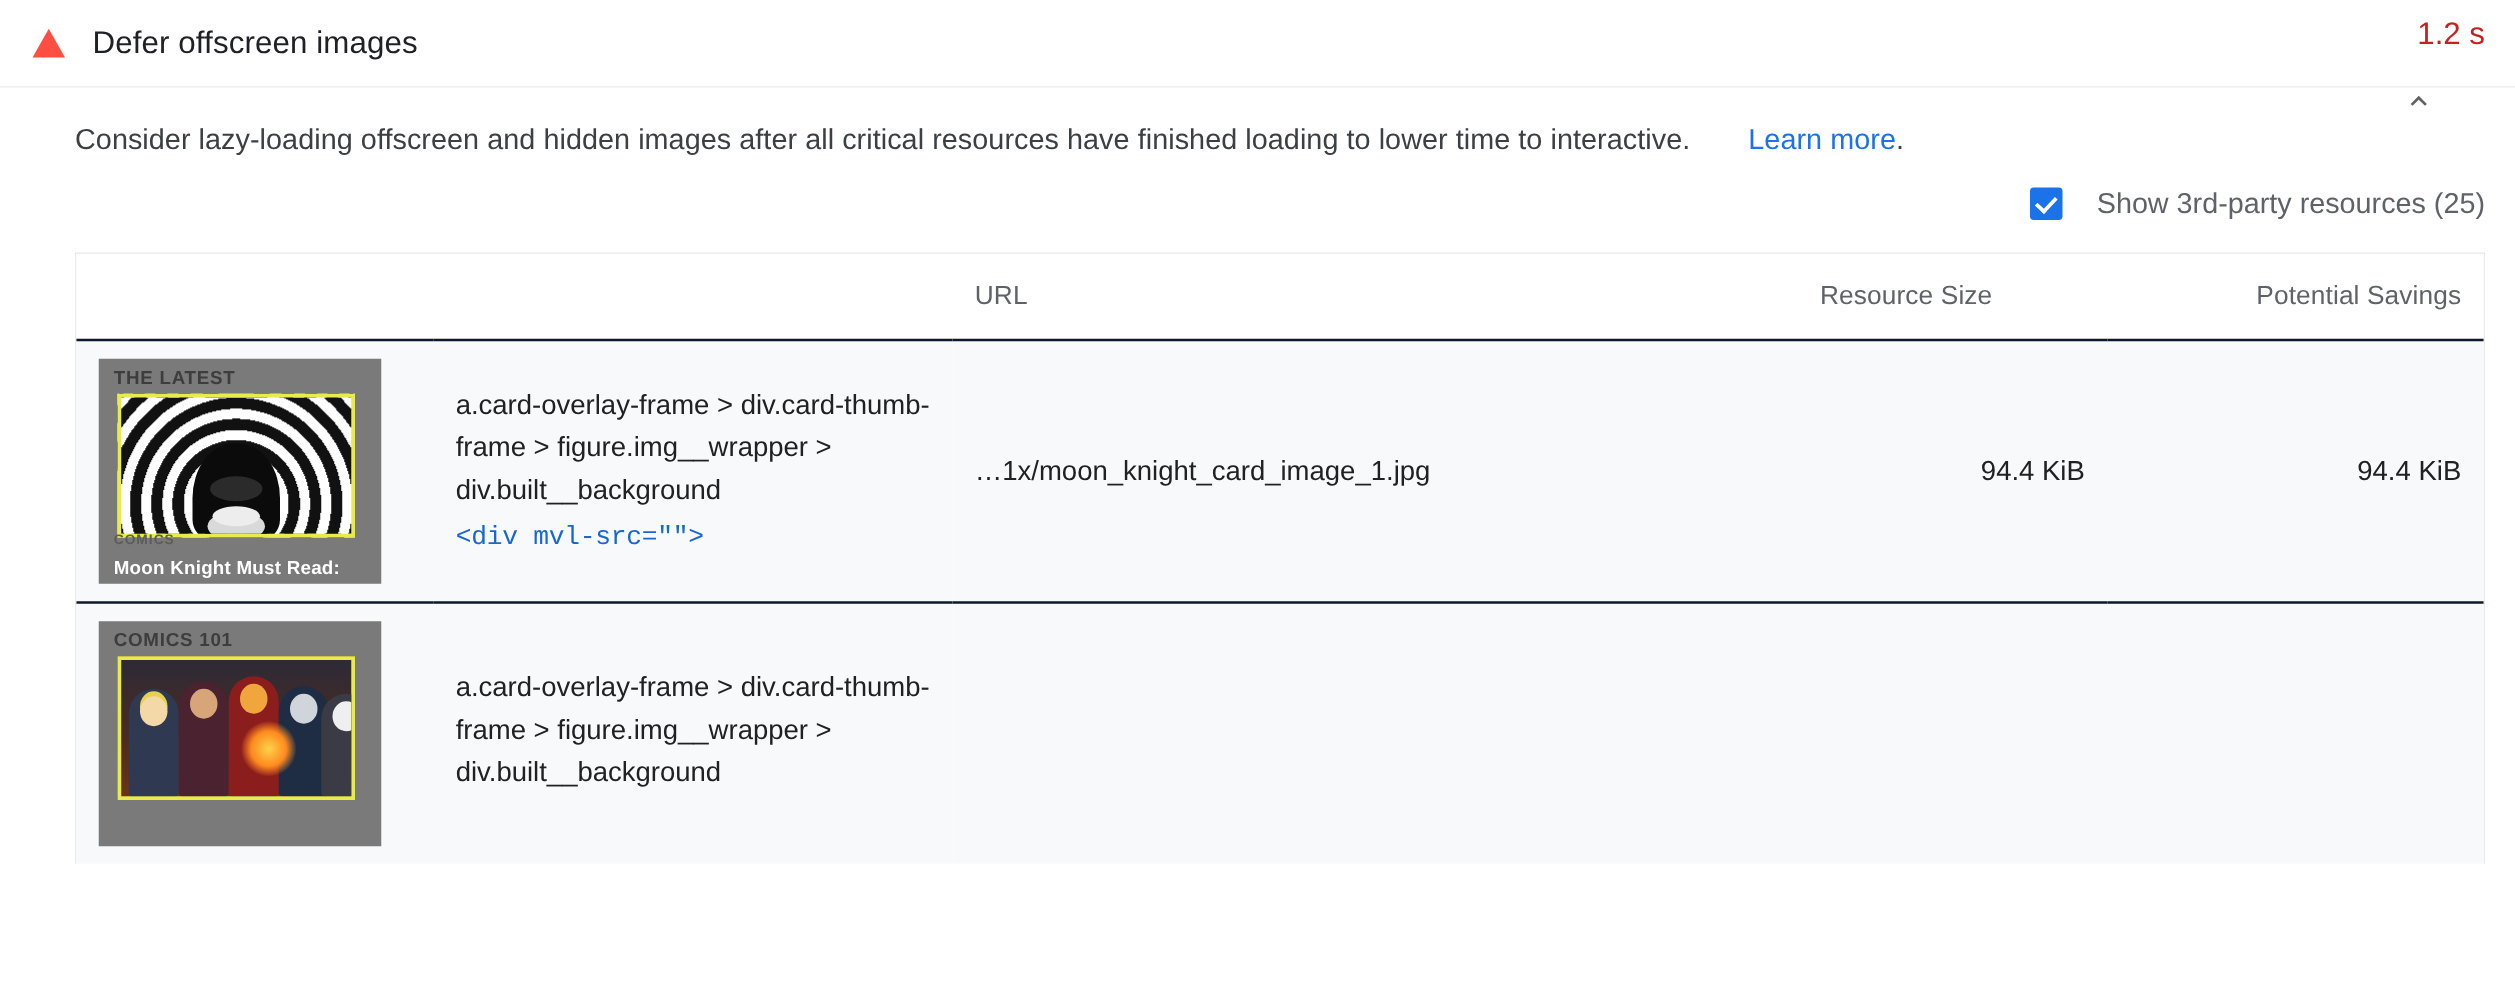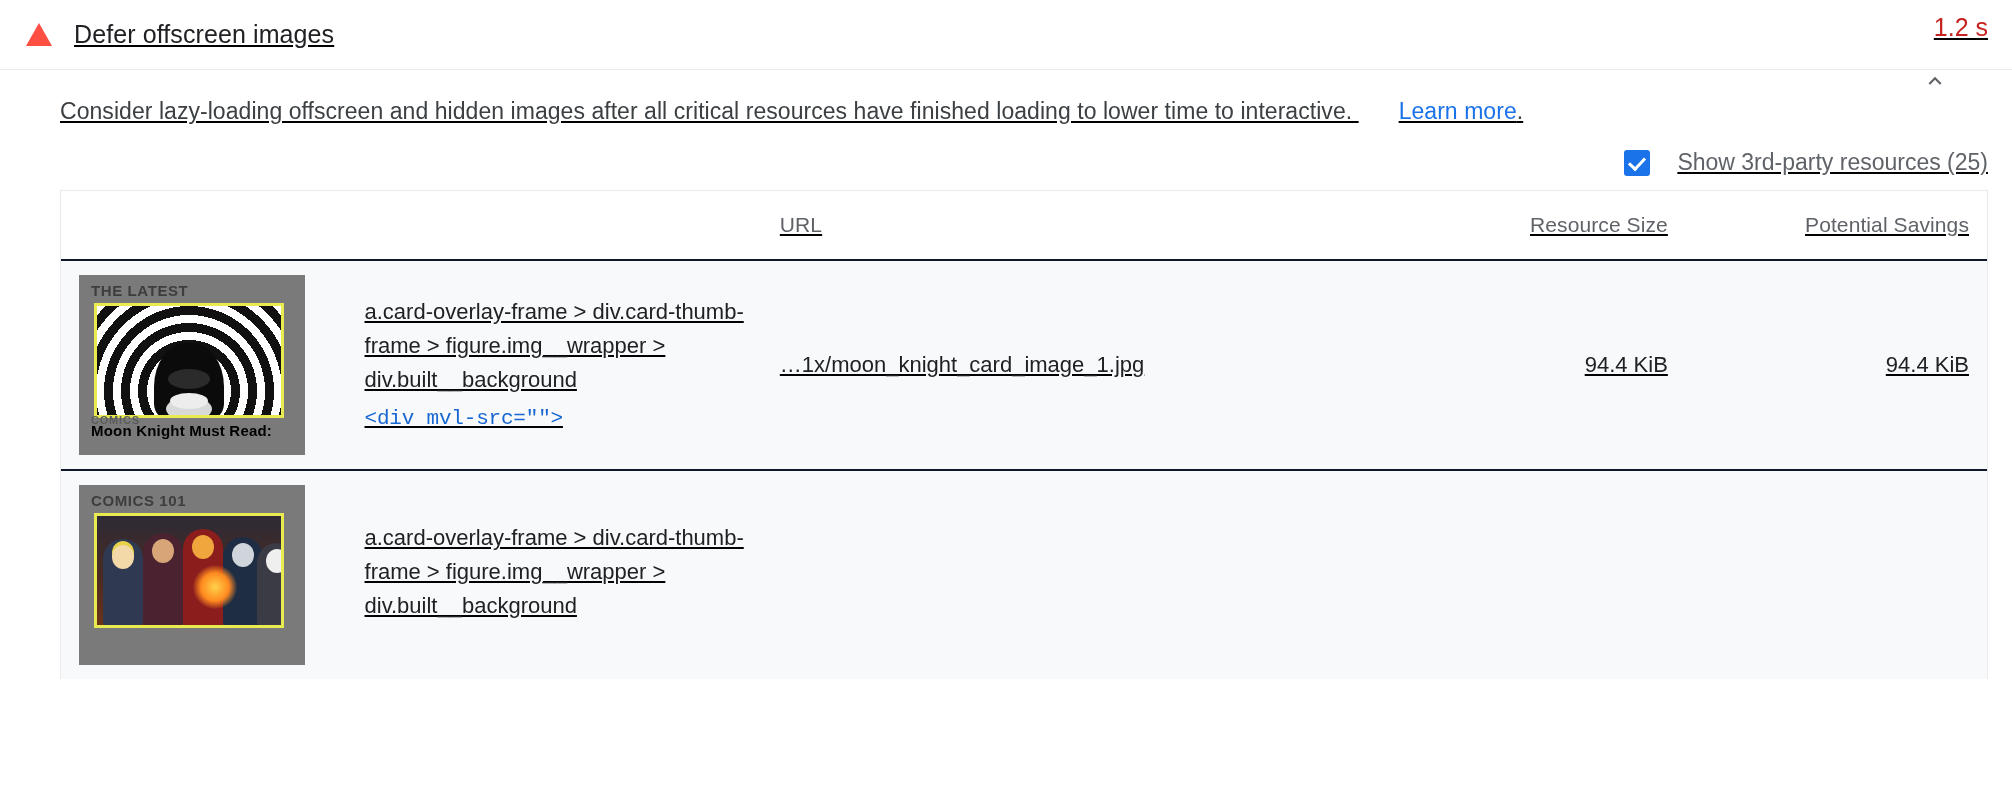--- a/index.html
+++ b/index.html
@@ -9,21 +9,20 @@
     background: #ffffff;
     font-family: "Liberation Sans", sans-serif;
     -webkit-font-smoothing: antialiased;
   }
   .audit {
     width: 2012px;
     height: 716px;
     background: #fff;
     overflow: hidden;
     position: relative;
-    text-decoration: underline;
   }
 
   
   .audit-header {
     height: 70px;
     display: flex;
     align-items: center;
     padding: 0 24px 0 26px;
     border-bottom: 1px solid #e8eaed;
   }
@@ -109,21 +108,21 @@
   }
   .filter-label {
     font-size: 23px;
     color: #5f6368;
     white-space: nowrap;
     margin-left: 12px;
   }
 
   
   .table-wrap {
-    margin: 14px 24px 0 60px;
+    margin: 26px 24px 0 60px;
     border: 1px solid #e8eaed;
     border-bottom: none;
     overflow: hidden;
   }
   table.lh-table {
     width: 100%;
     border-collapse: collapse;
     table-layout: fixed;
   }
   table.lh-table th {
@@ -134,21 +133,21 @@
     vertical-align: middle;
     letter-spacing: 0.1px;
   }
   .col-thumb  { width: 275px; }
   .col-node   { width: 400px; }
   .col-url    { width: 580px; }
   .col-size   { width: 310px; }
   .col-save   { width: 290px; }
 
   th.th-url  { text-align: left;  padding-left: 24px; }
-  th.th-size { text-align: right; padding-right: 30px;}
+  th.th-size { text-align: center; padding-right: 30px;}
   th.th-save { text-align: right; padding-right: 32px;}
 
   table.lh-table tbody tr { background: #f7f9fa; }
   table.lh-table td {
     padding: 14px 18px;
     vertical-align: middle;
     font-size: 22px;
     color: #202124;
     border-top: 2px solid #0f172a;
   }
@@ -189,24 +188,24 @@
     position: absolute;
     bottom: 29px; left: 12px;
     font-size: 11px;
     font-weight: bold;
     color: #5c5c5c;
     letter-spacing: 0.8px;
     z-index: 4;
   }
   .thumb .caption {
     position: absolute;
-    bottom: 16px; left: 12px;
+    bottom: 4px; left: 12px;
     font-size: 15px;
     font-weight: bold;
-    color: #000000;
+    color: #ffffff;
     letter-spacing: 0.2px;
     z-index: 4;
     white-space: nowrap;
   }
   .art {
     position: absolute;
     left: 15px; top: 28px;
     width: 190px; height: 115px;
     border: 3px solid #e8ea50;
     overflow: hidden;

